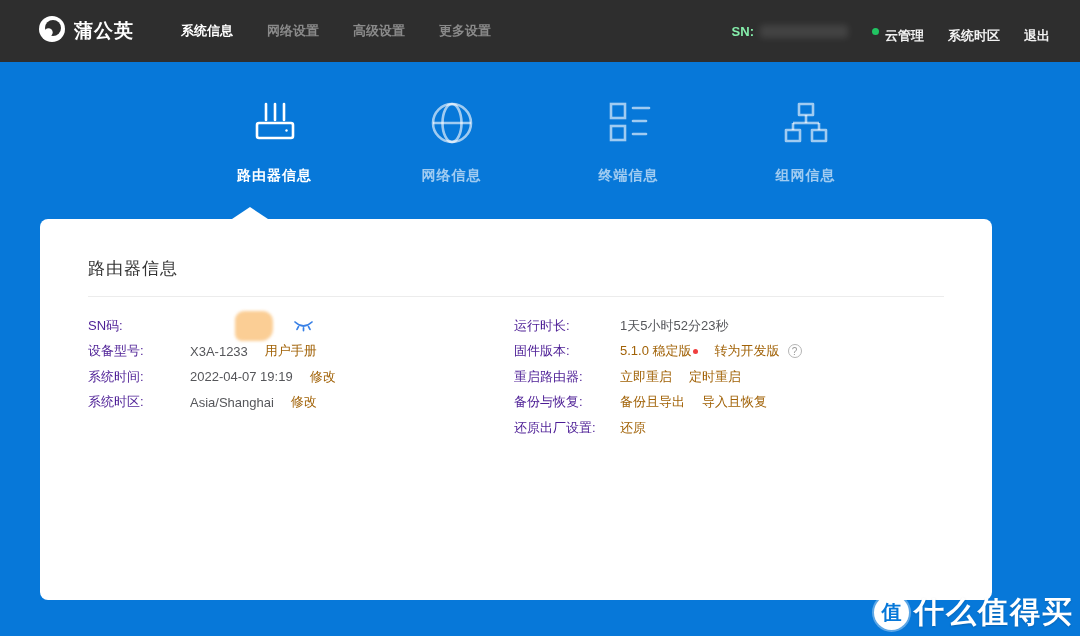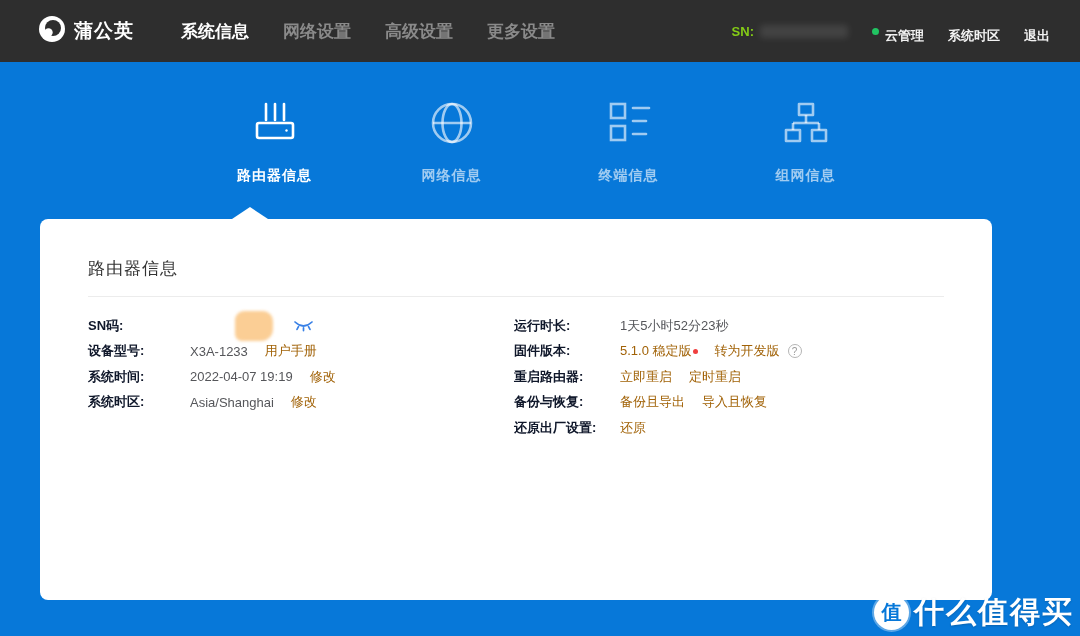--- a/index.html
+++ b/index.html
@@ -7,25 +7,25 @@
   body { font-family:"Liberation Sans","DejaVu Sans",sans-serif; background:#0778D9; position:relative; }
 
   
   .navbar {
     height:62px; background:#2E2E2E; display:flex; align-items:center;
     padding:0 30px 0 38px; position:relative; z-index:5;
   }
   .brand { display:flex; align-items:center; gap:8px; cursor:pointer; }
   .brand-name { color:#ffffff; font-size:19px; font-weight:bold; letter-spacing:1px; }
   .nav-menu { display:flex; align-items:center; margin-left:38px; gap:16px; }
-  .nav-item { font-size:17px; font-weight:bold; color:#8a8a8a; padding:6px 9px; cursor:pointer; }
+  .nav-item { font-size:13px; font-weight:bold; color:#8a8a8a; padding:6px 9px; cursor:pointer; }
   .nav-item.active { color:#ffffff; }
   .nav-right { margin-left:auto; display:flex; align-items:center; gap:24px; }
   .sn-wrap { display:flex; align-items:center; gap:6px; }
-  .sn-label { color:#84cc16; font-size:13px; font-weight:bold; }
+  .sn-label { color:#86efac; font-size:13px; font-weight:bold; }
   .sn-blur { width:88px; height:13px; background:rgba(255,255,255,0.10); filter:blur(3px); border-radius:3px; }
   .cloud-wrap { display:flex; align-items:center; gap:6px; cursor:pointer; }
   .green-dot { width:7px; height:7px; border-radius:50%; background:#21C462; }
   .nav-link { color:#f2f2f2; font-size:13px; font-weight:bold; cursor:pointer;margin-top:10px; }
 
   
   .hero { position:absolute; top:57px; left:0; right:0; bottom:0; background:#0778D9; }
   .tabs { display:flex; justify-content:center; gap:57px; padding-top:40px; }
   .tab { width:120px; display:flex; flex-direction:column; align-items:center; cursor:pointer;
          color:rgba(255,255,255,0.62); }
@@ -44,21 +44,21 @@
     border-bottom:12px solid #ffffff;
   }
   .card-inner { padding:38px 48px 0 48px; }
   .card-title { font-size:17px; color:#333333; font-weight:500; letter-spacing:1px; }
   .divider { height:1px; background:#ececec; margin-top:16px; }
 
   .info-grid { display:flex; margin-top:16px; }
   .col-left { width:426px; }
   .col-right { flex:1; }
   .info-row { display:flex; align-items:center; height:25.5px; font-size:13px; }
-  .info-label { width:102px; color:#0f172a; flex:none;font-weight:bold; }
+  .info-label { width:102px; color:#4c1d95; flex:none; }
   .col-right .info-label { width:106px; }
   .info-value { color:#55565A; }
   .link { color:#a16207; cursor:pointer; margin-left:17px; }
   .link.first { margin-left:0; }
 
   .sn-redacted { width:38px; height:30px; margin-left:45px; background:#FBCE95;
                  border-radius:9px 10px 12px 7px; filter:blur(1.5px); }
   .eye-btn { margin-left:20px; display:inline-flex; cursor:pointer; }
 
   .red-dot { display:inline-block; width:5px; height:5px; border-radius:50%;

